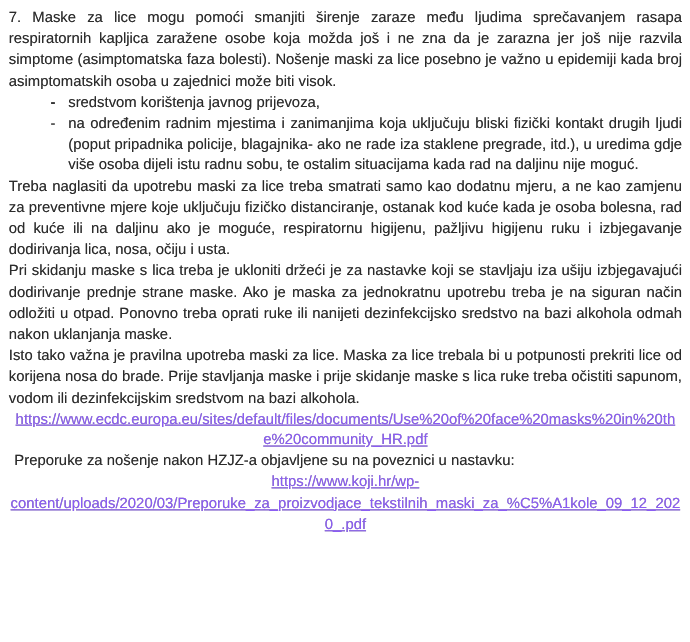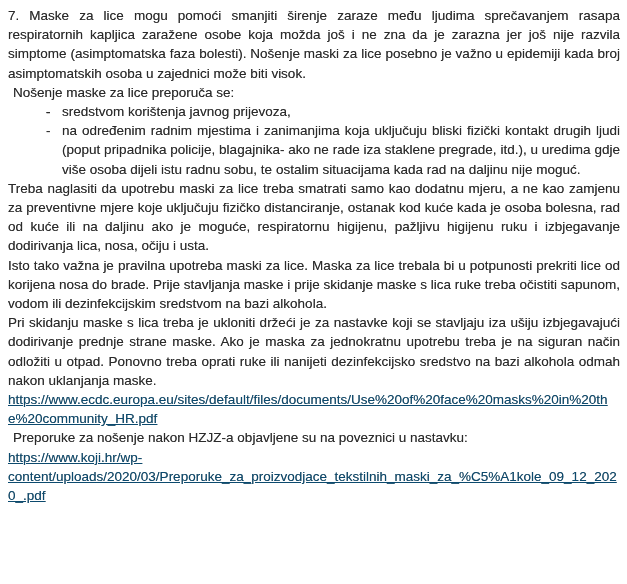--- a/index.html
+++ b/index.html
@@ -39,55 +39,54 @@
     text-align: justify;
   }
   .bullet .marker {
     position: absolute;
     left: 38px;
     top: 0;
   }
   .doc-link {
     display: block;
     margin: 0;
-    color: #0c4a6e;
+    color: #8b5cf6;
     text-decoration: underline;
     word-break: break-all;
-    text-align: left;
+    text-align: center;
     cursor: pointer;
   }
 </style>
 </head>
 <body>
 
 <div class="page">
 
   <p class="para">7. Maske za lice mogu pomoći smanjiti širenje zaraze među ljudima sprečavanjem rasapa respiratornih kapljica zaražene osobe koja možda još i ne zna da je zarazna jer još nije razvila simptome (asimptomatska faza bolesti). Nošenje maski za lice posebno je važno u epidemiji kada broj asimptomatskih osoba u zajednici može biti visok.</p>
 
-  <p class="list-intro">Nošenje maske za lice preporuča se:</p>
 
   <div class="bullet-list">
     <div class="bullet">
       <span class="marker">-</span>
     </div>
     <div class="bullet">
       <span class="marker">-</span>
       <span>sredstvom korištenja javnog prijevoza,</span>
     </div>
     <div class="bullet">
       <span class="marker">-</span>
       <span>na određenim radnim mjestima i zanimanjima koja uključuju bliski fizički kontakt drugih ljudi (poput pripadnika policije, blagajnika- ako ne rade iza staklene pregrade, itd.), u uredima gdje više osoba dijeli istu radnu sobu, te ostalim situacijama kada rad na daljinu nije moguć.</span>
     </div>
   </div>
 
   <p class="para">Treba naglasiti da upotrebu maski za lice treba smatrati samo kao dodatnu mjeru, a ne kao zamjenu za preventivne mjere koje uključuju fizičko distanciranje, ostanak kod kuće kada je osoba bolesna, rad od kuće ili na daljinu ako je moguće, respiratornu higijenu, pažljivu higijenu ruku i izbjegavanje dodirivanja lica, nosa, očiju i usta.</p>
 
+  <p class="para">Pri skidanju maske s lica treba je ukloniti držeći je za nastavke koji se stavljaju iza ušiju izbjegavajući dodirivanje prednje strane maske. Ako je maska za jednokratnu upotrebu treba je na siguran način odložiti u otpad. Ponovno treba oprati ruke ili nanijeti dezinfekcijsko sredstvo na bazi alkohola odmah nakon uklanjanja maske.</p>
+
   <p class="para">Isto tako važna je pravilna upotreba maski za lice. Maska za lice trebala bi u potpunosti prekriti lice od korijena nosa do brade. Prije stavljanja maske i prije skidanje maske s lica ruke treba očistiti sapunom, vodom ili dezinfekcijskim sredstvom na bazi alkohola.</p>
-
-  <p class="para">Pri skidanju maske s lica treba je ukloniti držeći je za nastavke koji se stavljaju iza ušiju izbjegavajući dodirivanje prednje strane maske. Ako je maska za jednokratnu upotrebu treba je na siguran način odložiti u otpad. Ponovno treba oprati ruke ili nanijeti dezinfekcijsko sredstvo na bazi alkohola odmah nakon uklanjanja maske.</p>
 
 
   <a class="doc-link">https://www.ecdc.europa.eu/sites/default/files/documents/Use%20of%20face%20masks%20in%20the%20community_HR.pdf</a>
 
   <p class="list-intro">Preporuke za nošenje nakon HZJZ-a objavljene su na poveznici u nastavku:</p>
 
   <a class="doc-link"><span>https://www.koji.hr/wp-</span><br><span>content/uploads/2020/03/Preporuke_za_proizvodjace_tekstilnih_maski_za_%C5%A1kole_09_12_2020_.pdf</span></a>
 
 </div>
 

